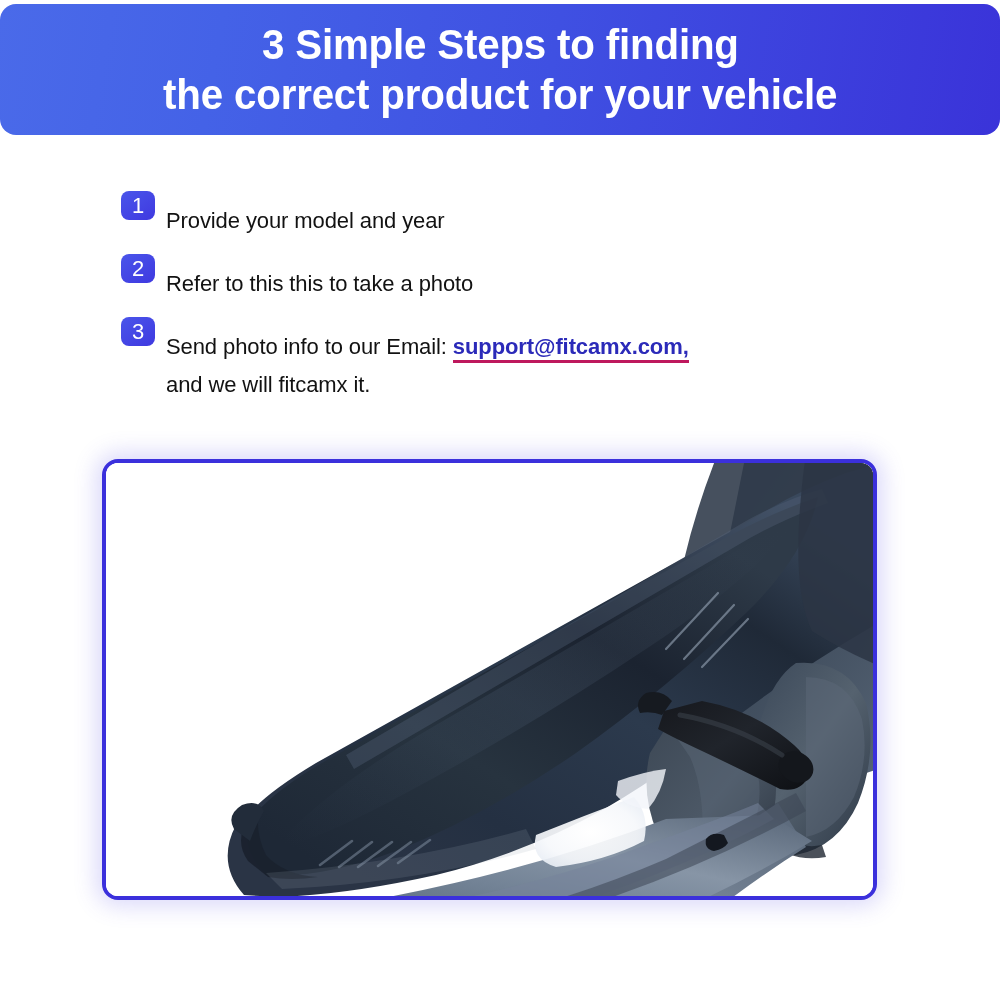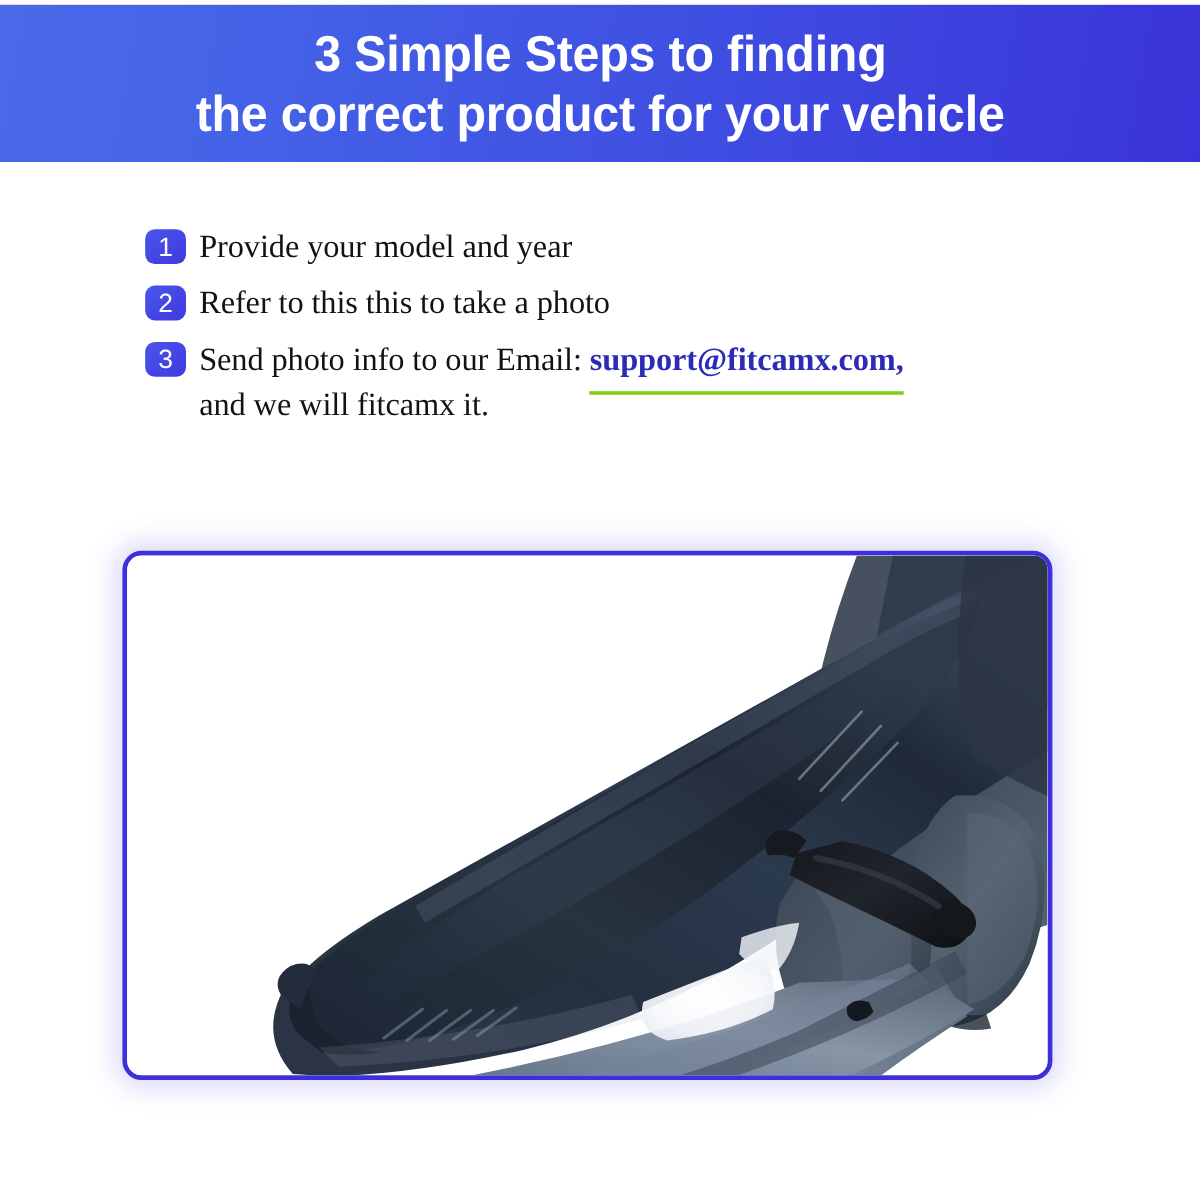--- a/index.html
+++ b/index.html
@@ -28,20 +28,21 @@
     left: 0;
     top: 4px;
     width: 1000px;
     height: 131px;
     background: linear-gradient(100deg, #4a6ae9 0%, #4462e7 22%, #3f50e2 55%, #3a33d9 100%);
     display: flex;
     flex-direction: column;
     align-items: center;
     justify-content: center;
     overflow: hidden;
+    border-radius: 16px;
   }
 
   .header-line {
     color: #ffffff;
     font-family: "Liberation Sans", sans-serif;
     font-weight: bold;
     font-size: 42px;
     line-height: 50px;
     letter-spacing: -0.2px;
     text-align: center;
@@ -76,33 +77,34 @@
     font-family: "Liberation Sans", sans-serif;
     font-size: 22px;
     font-weight: normal;
     line-height: 29px;
     text-align: center;
     margin-top: 5px;
   }
 
   .step-text {
     margin-left: 11px;
-    font-family: Liberation Serif, serif;
-    font-size: 27px;
+    font-family: Liberation Sans, sans-serif;
+    font-size: 22px;
     line-height: 38px;
     color: #121212;
     letter-spacing: -0.1px;
+    margin-top: 16px;
   }
 
   .email-link {
     color: #2b2ab9;
     font-weight: bold;
     text-decoration: none;
-    border-bottom: 3px solid #84cc16;
-    padding-bottom: 12px;
+    border-bottom: 3px solid #be185d;
+    padding-bottom: 1px;
     white-space: nowrap;
   }
 
   
   .photo-frame {
     position: absolute;
     left: 102px;
     top: 459px;
     width: 775px;
     height: 441px;

